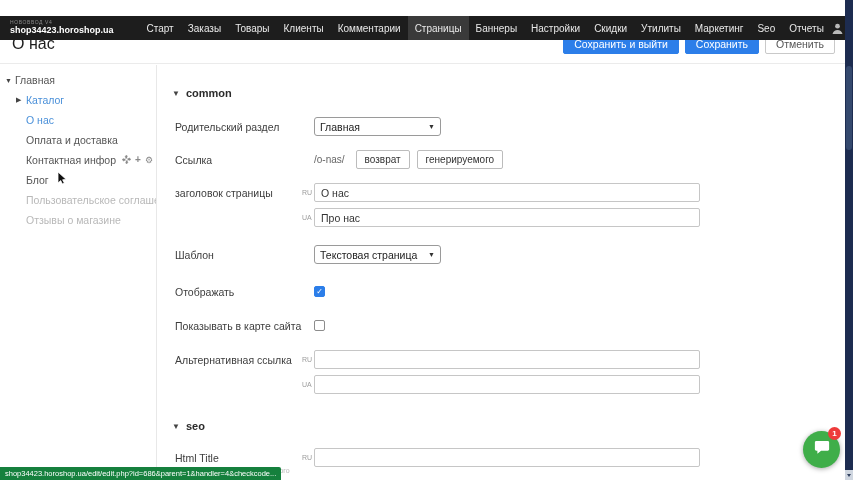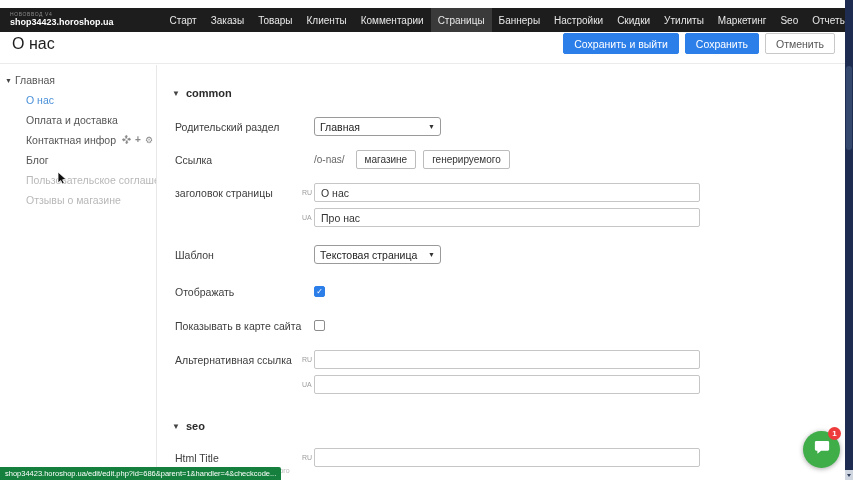--- a/index.html
+++ b/index.html
@@ -4,27 +4,27 @@
 <style>
   * { margin:0; padding:0; box-sizing:border-box; }
   html,body { width:853px; height:480px; }
   body {
     font-family:"Liberation Sans", sans-serif;
     background:#fff; position:relative; overflow:hidden; color:#333;
   }
 
   
   .topbar {
-    position:absolute; top:8px; left:0; width:853px; height:24px;
-    background:#1d1d1d; display:flex; align-items:stretch; z-index:15;gap:39px;
+    position:absolute; top:16px; left:0; width:853px; height:24px;
+    background:#1d1d1d; display:flex; align-items:stretch; z-index:15;
   }
   .logo { display:flex; flex-direction:column; justify-content:center; padding:0 10px; line-height:1.1; }
   .logo-top { font-size:5px; color:#8a8a8a; letter-spacing:.6px; }
   .logo-main { font-size:9px; font-weight:bold; color:#fff; }
-  .menu { display:flex; align-items:stretch; }
+  .menu { display:flex; align-items:stretch;margin-left:16px; }
   .menu-item {
     font-size:10px; color:#e8e8e8; display:flex; align-items:center;
     padding:0 7px; cursor:pointer; white-space:nowrap;
   }
   .menu-item.active { background:#3a3a3a; }
   .topbar-right { margin-left:auto; display:flex; align-items:center; gap:9px; padding-right:14px; }
   .topbar-right svg { display:block; }
 
   
   .page-header {
@@ -170,20 +170,24 @@
     <button class="btn btn-default">Отменить</button>
   </div>
 </div>
 
 <div class="sidebar">
   <div class="tree-item">
     <span class="caret">▼</span>
     <span>Главная</span>
   </div>
   <div class="tree-item child blue">
+    <span class="caret">▶</span>
+    <span>Каталог</span>
+  </div>
+  <div class="tree-item child blue">
     <span class="caret"></span>
     <span>О нас</span>
   </div>
   <div class="tree-item child">
     <span class="caret"></span>
     <span>Оплата и доставка</span>
   </div>
   <div class="tree-item child">
     <span class="caret"></span>
     <span>Контактная инфор</span>
@@ -225,21 +229,21 @@
     <div class="select-box">
       <span>Главная</span>
       <span class="sel-caret">▼</span>
     </div>
   </div>
 
   <div class="row">
     <div class="form-label">Ссылка</div>
     <span class="lang"></span>
     <span class="link-value">/o-nas/</span>
-    <button class="mini-btn">магазине</button>
+    <button class="mini-btn">возврат</button>
     <button class="mini-btn">генерируемого</button>
   </div>
 
   <div class="row tight">
     <div class="form-label">заголовок страницы</div>
     <span class="lang">RU</span>
     <input class="text-input" type="text" value="О нас" style="">
   </div>
   <div class="row gap-lg">
     <div class="form-label"></div>

